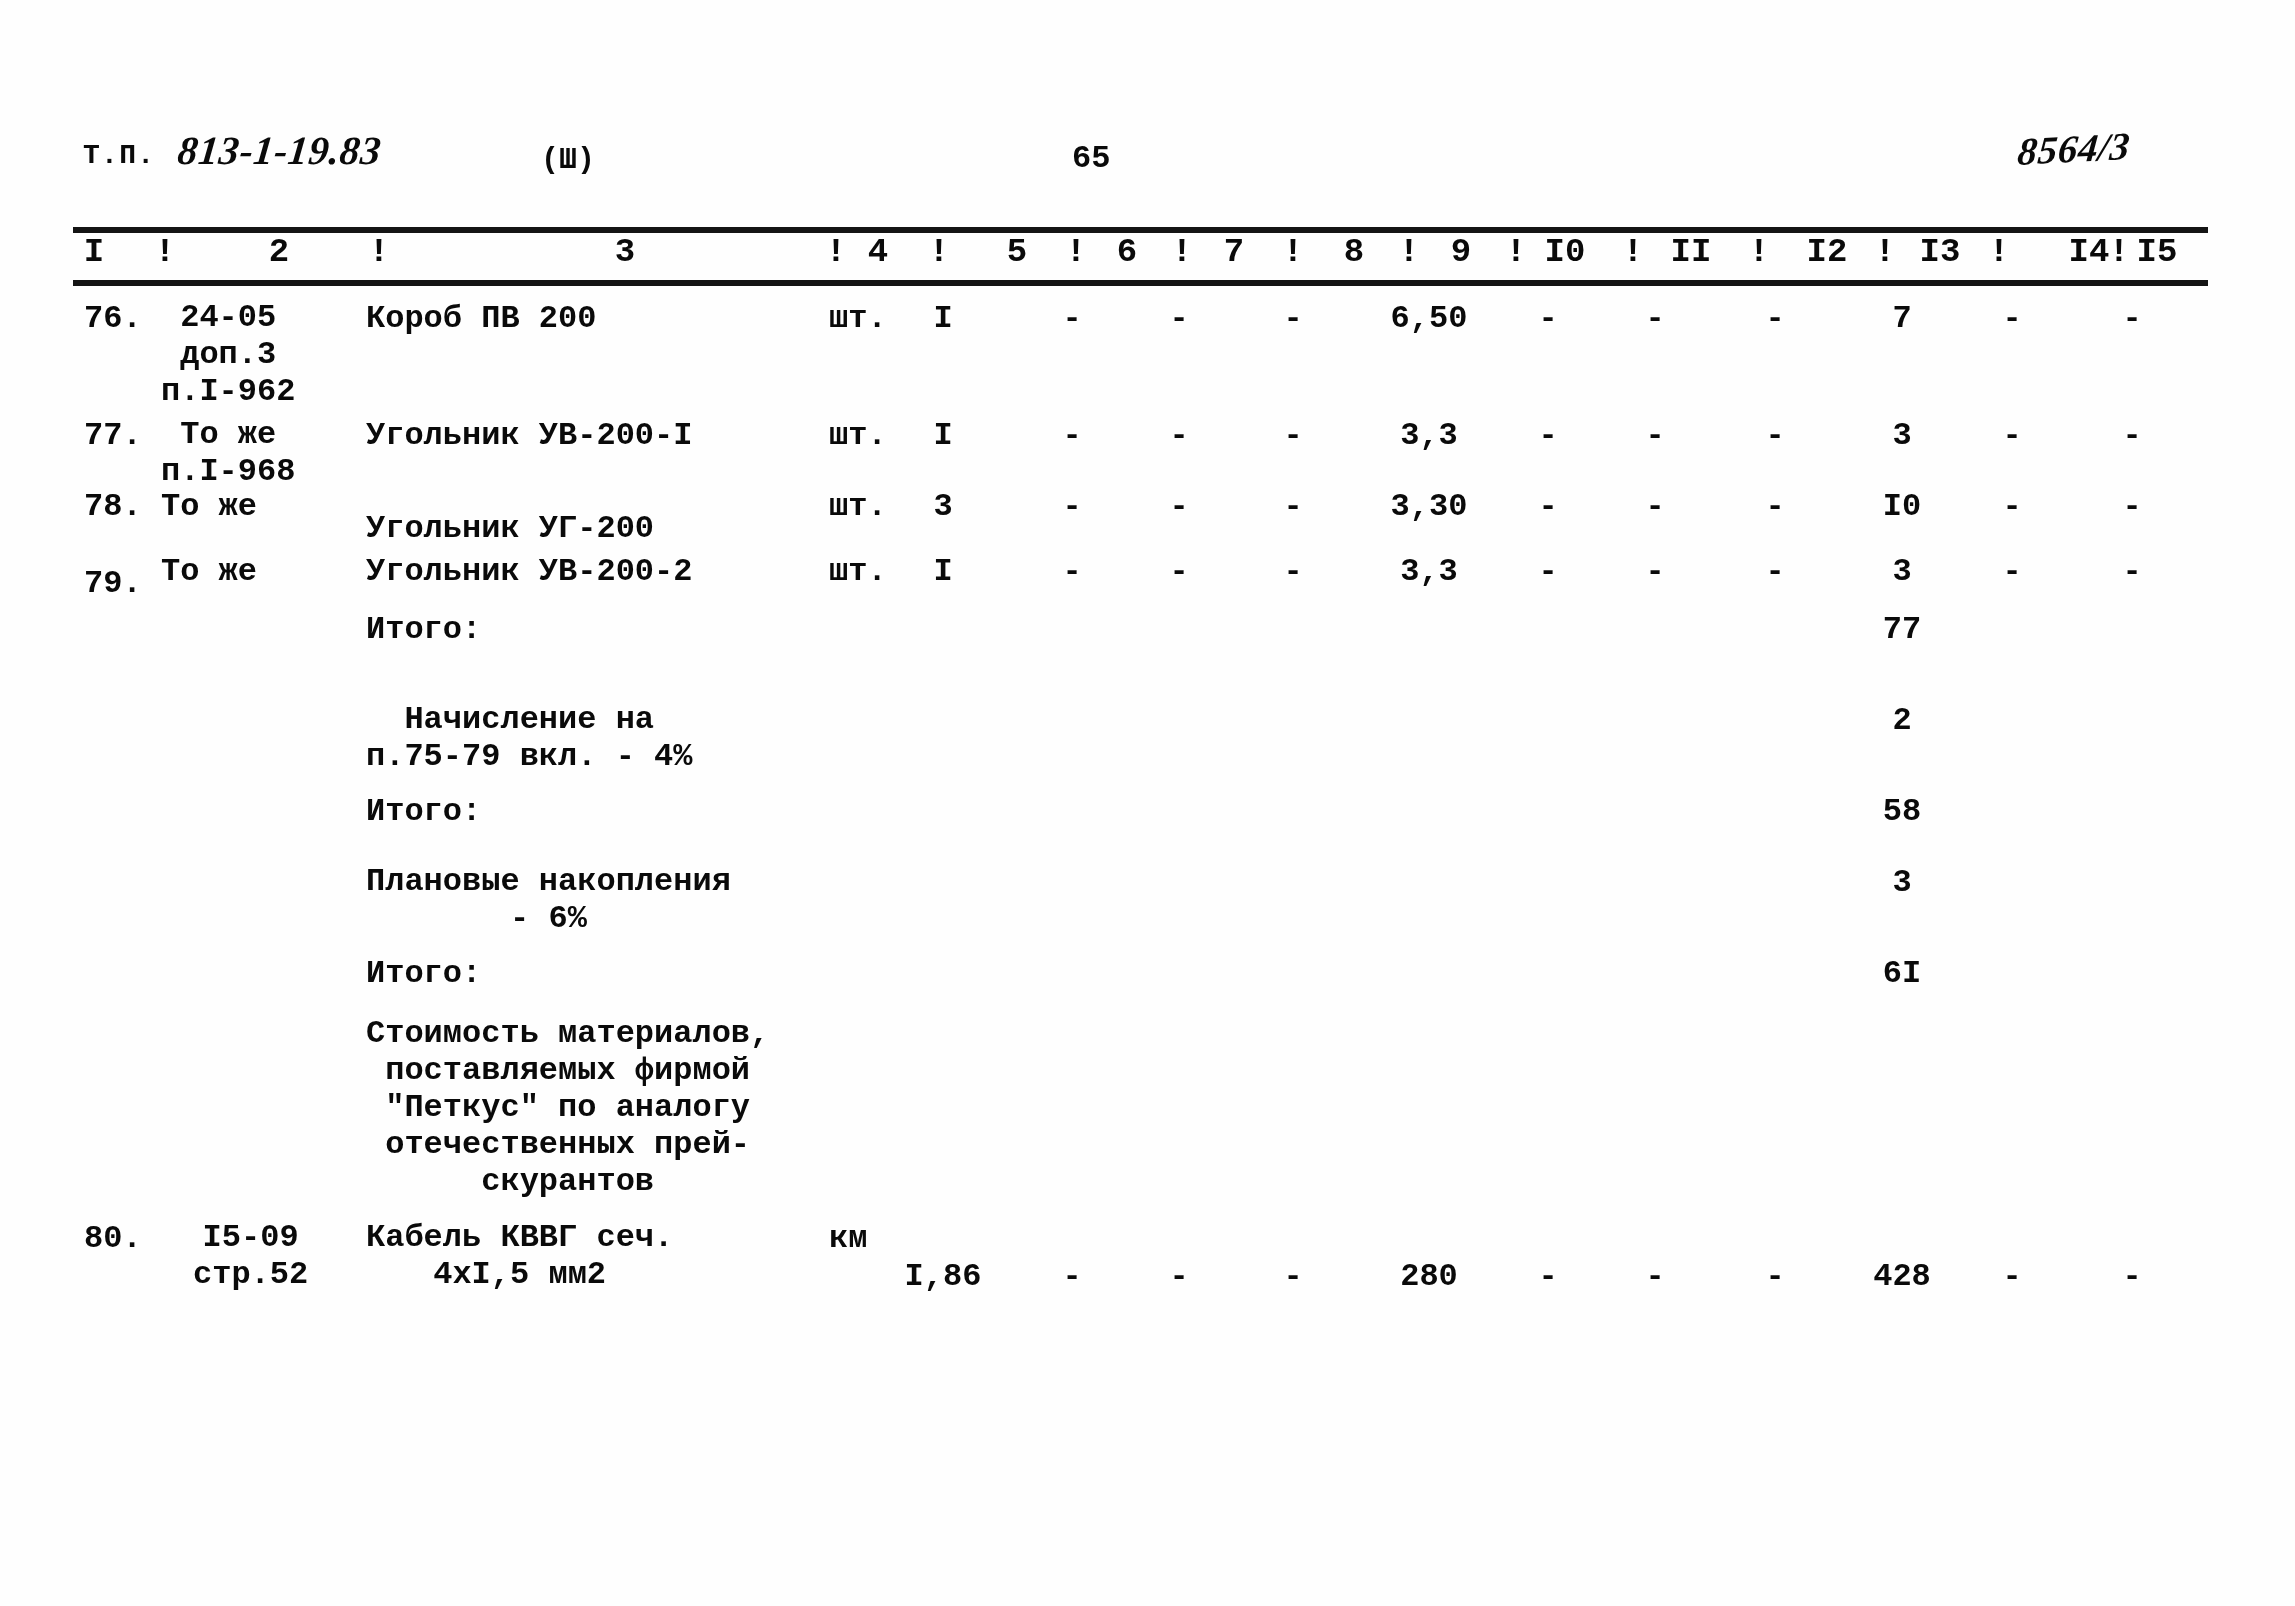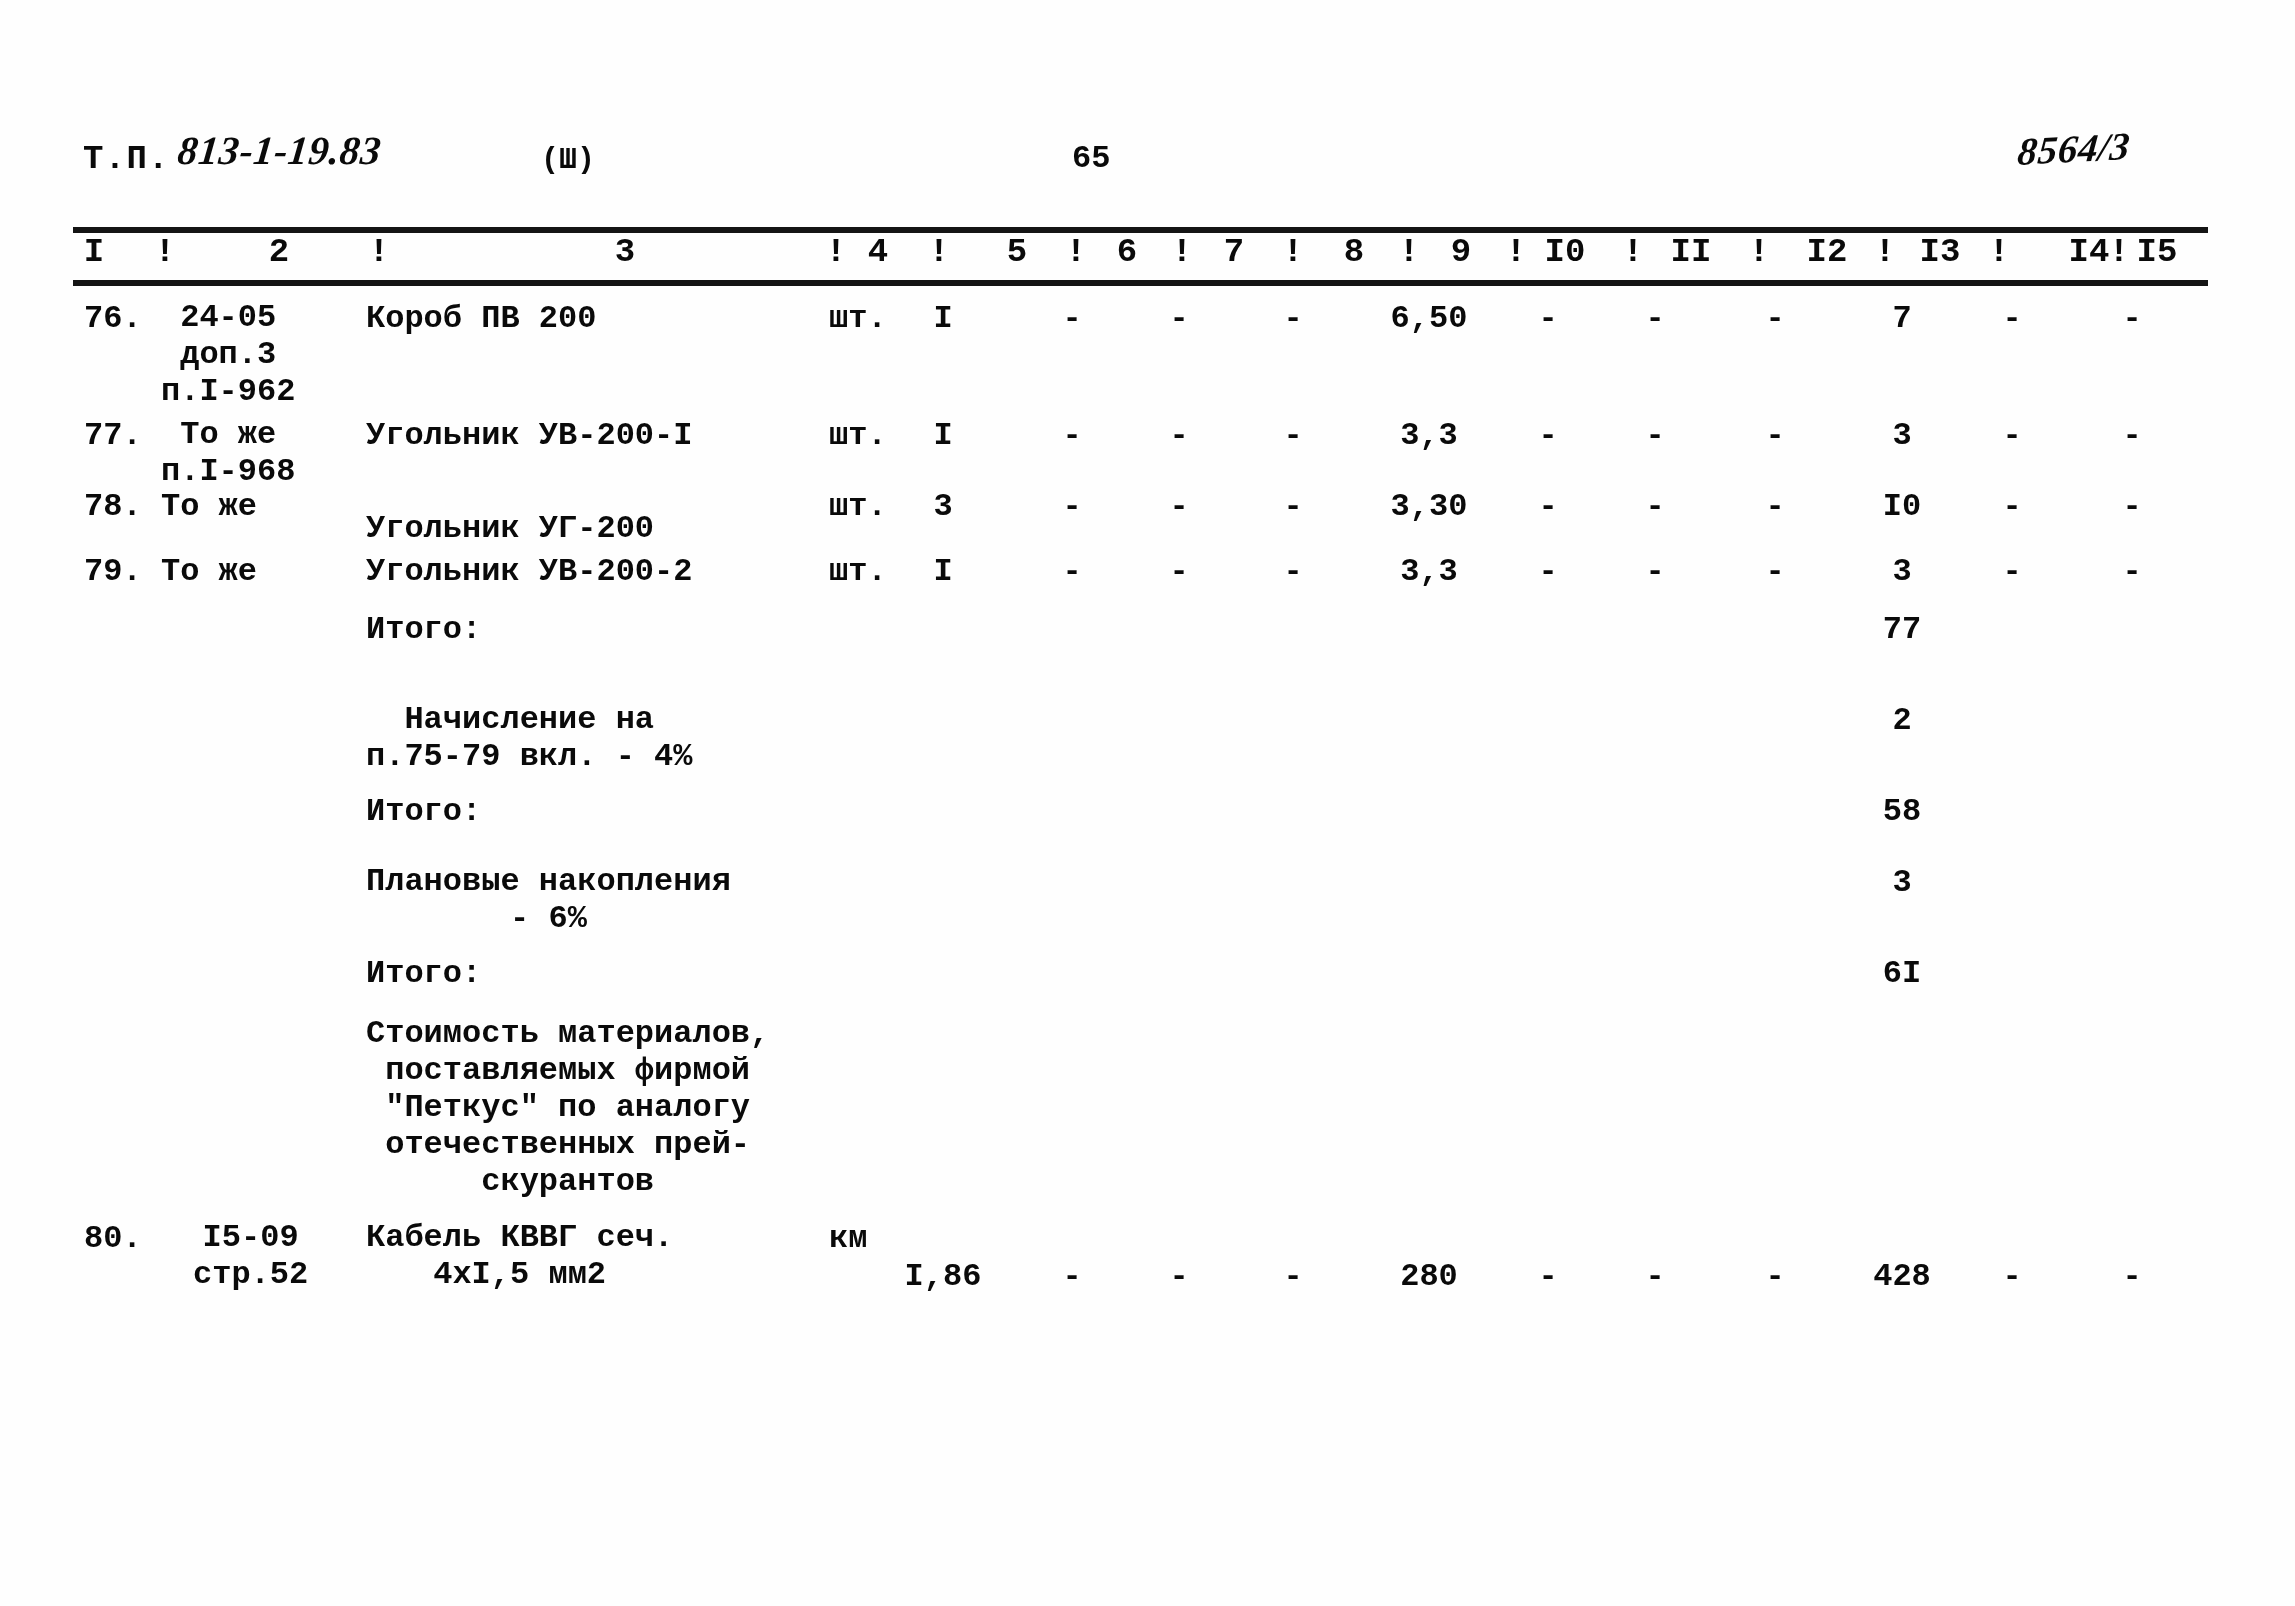--- a/index.html
+++ b/index.html
@@ -24,21 +24,21 @@
     position: absolute;
     top: 126px;
     left: 0;
     width: 2295px;
     height: 71px;
   }
   .hdr-tp {
     position: absolute;
     left: 83px;
     top: 14.3px;
-    font-size: 34px;
+    font-size: 28px;
     letter-spacing: 1.3px;
     font-family: "Liberation Mono", "DejaVu Sans Mono", monospace;
     font-weight: 700;
   }
   .hdr-code {
     position: absolute;
     left: 178px;
     top: 1.3px;
     font-size: 40px;
     font-style: italic;
@@ -225,21 +225,21 @@
         <div class="cell num" style="left: 1293px;">-</div>
         <div class="cell num" style="left: 1429px;">3,30</div>
         <div class="cell num" style="left: 1548px;">-</div>
         <div class="cell num" style="left: 1655px;">-</div>
         <div class="cell num" style="left: 1775px;">-</div>
         <div class="cell num" style="left: 1902px;">I0</div>
         <div class="cell num" style="left: 2012px;">-</div>
         <div class="cell num" style="left: 2132px;">-</div>
       </div>
       <div class="row" style="top: 272px;">
-        <div class="cell left" style="left: 84px;">79.</div>
+        <div class="cell left" style="left: 84px; margin-top: 12px;">79.</div>
         <div class="cell left" style="left: 161px;">То же</div>
         <div class="cell left" style="left: 366px;">Угольник УВ-200-2</div>
         <div class="cell left" style="left: 829px;">шт.</div>
         <div class="cell num" style="left: 943px;">I</div>
         <div class="cell num" style="left: 1072px;">-</div>
         <div class="cell num" style="left: 1179px;">-</div>
         <div class="cell num" style="left: 1293px;">-</div>
         <div class="cell num" style="left: 1429px;">3,3</div>
         <div class="cell num" style="left: 1548px;">-</div>
         <div class="cell num" style="left: 1655px;">-</div>

